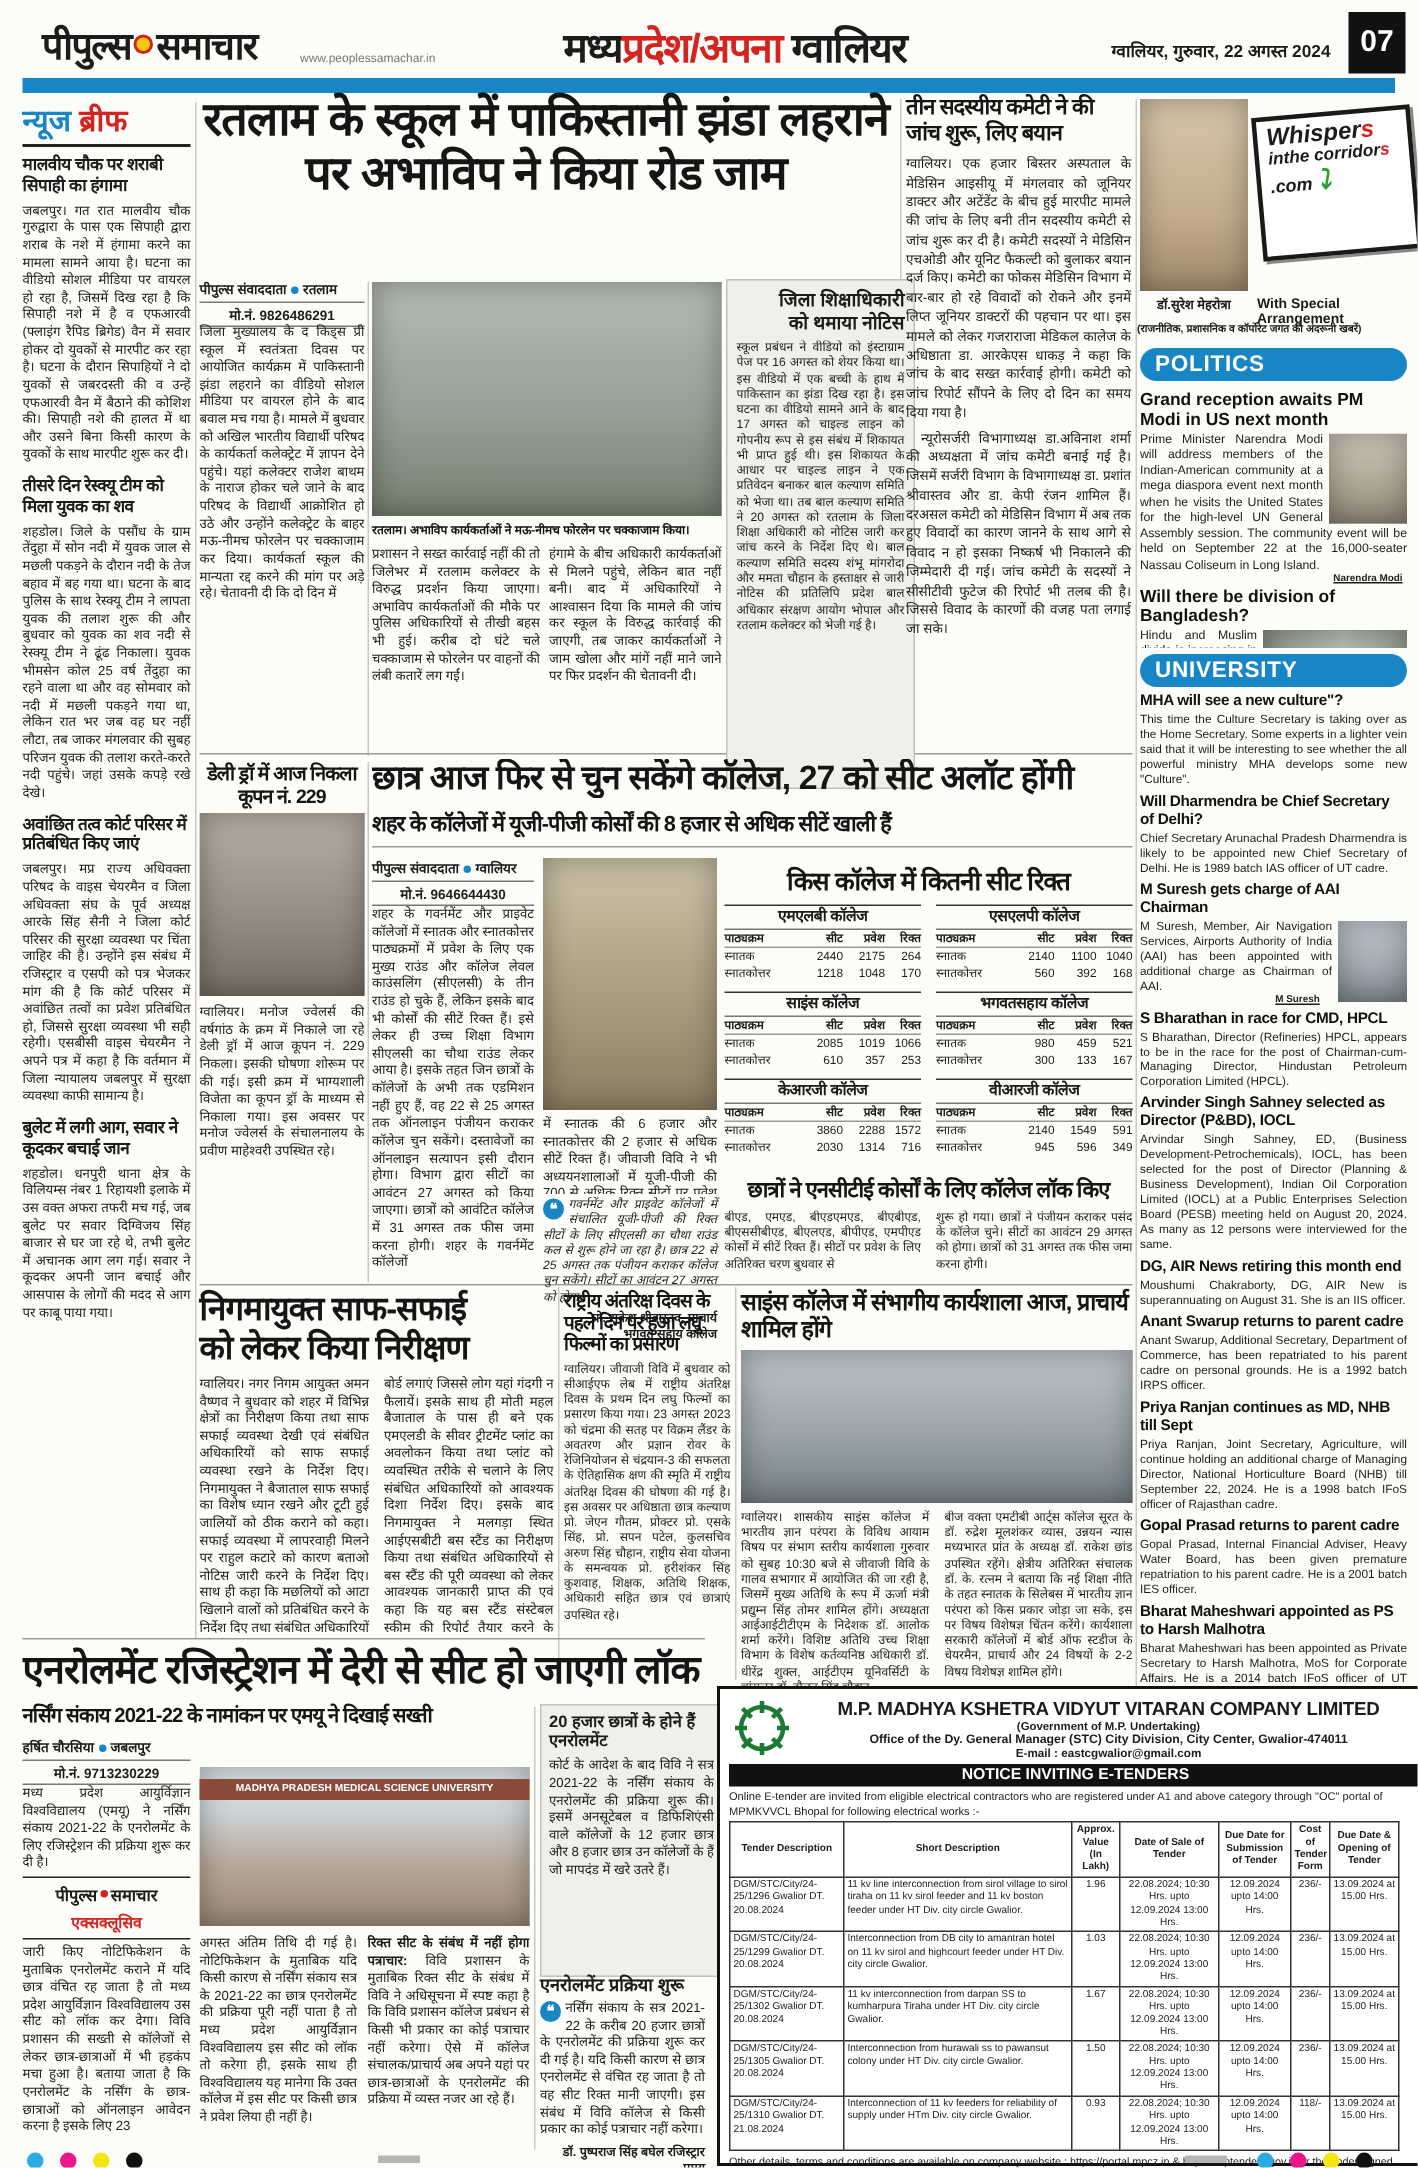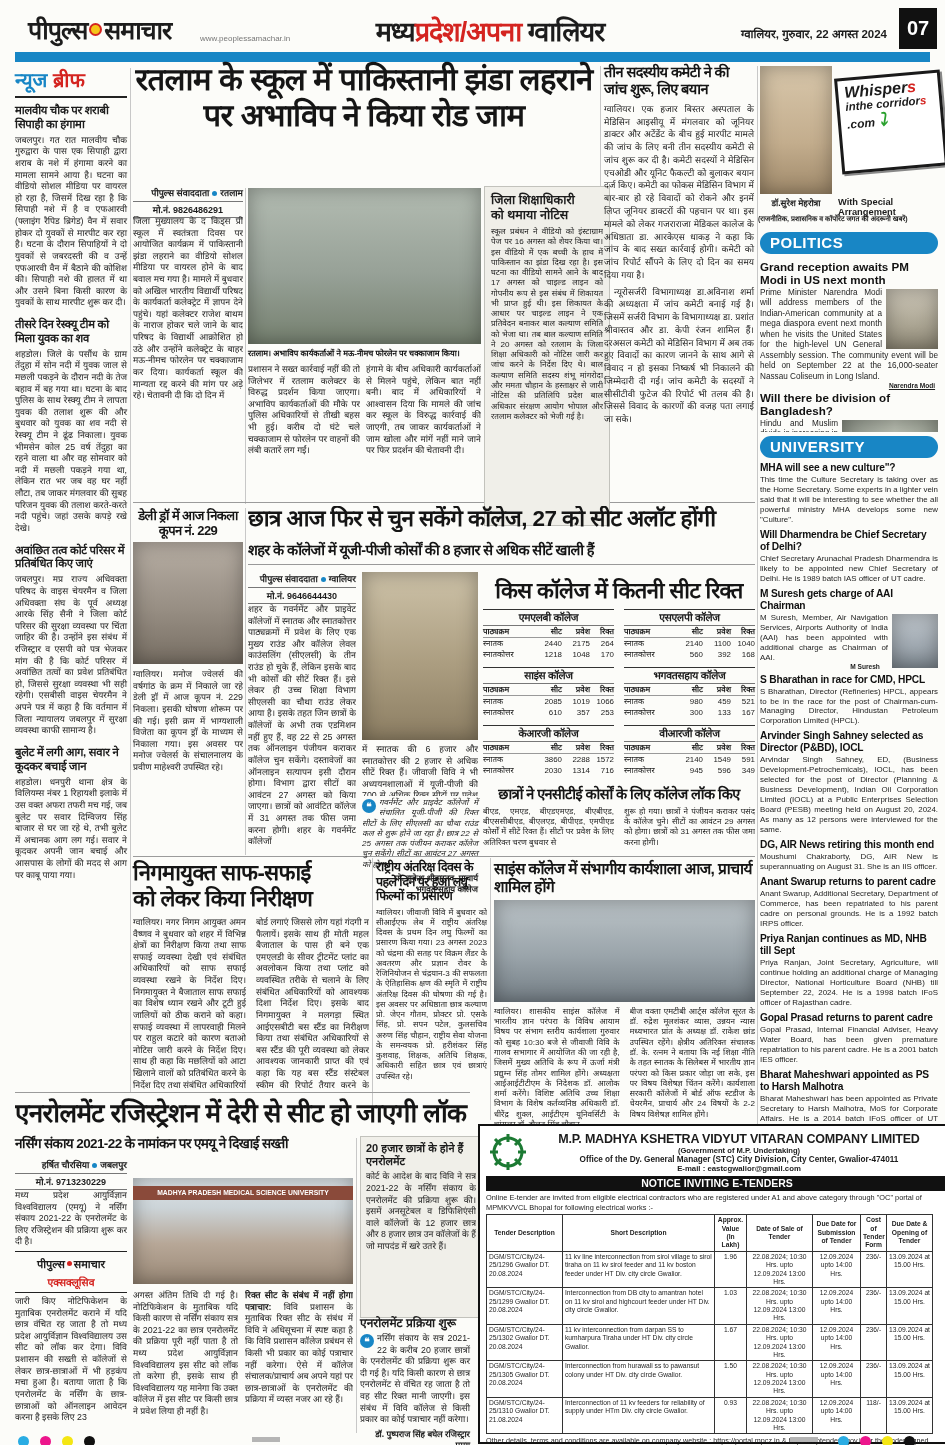--- a/index.html
+++ b/index.html
@@ -6,21 +6,21 @@
   .page{position:relative;width:945px;height:1445px;background:#fcfcf9;font-family:"Liberation Sans",sans-serif;overflow:hidden;color:#1c1c1c}
   .abs{position:absolute}
   .hl{font-weight:bold;color:#151515;line-height:1.16;letter-spacing:-0.6px}
   .bt{font-size:8.8px;line-height:1.32;color:#1d1d1d;text-align:justify}
   .bts{font-size:8.1px;line-height:1.27;color:#1d1d1d;text-align:justify}
   .vr{position:absolute;width:1px;background:#c8c8c8}
   .hr{position:absolute;height:1px;background:#9b9b9b}
   .photo{box-shadow:inset 0 0 20px rgba(0,0,0,.35)}
   .cap{font-size:8px;font-weight:bold;color:#111}
   .bluehdr{background:#1886c5;color:#fff;font-weight:bold;font-size:15px;line-height:22px;border-radius:11px;padding-left:10px;letter-spacing:.5px}
-  .byl{font-size:9px;font-weight:bold;text-align:right}
+  .byl{font-size:9px;font-weight:bold;text-align:left}
   .byl .dot{display:inline-block;width:5px;height:5px;border-radius:50%;background:#1886c5;margin:0 3px 1px 3px;vertical-align:middle}
   .phone{font-size:9px;font-weight:bold;text-align:center;border-top:1px solid #777;border-bottom:1px solid #777;margin-top:2px;padding:1px 0}
   .mini{width:131px}
   .mini .nm{font-weight:bold;font-size:10.5px;text-align:center;border-top:1px solid #333;border-bottom:1px solid #777;line-height:15px;letter-spacing:-.3px}
   .srow{display:flex;font-size:7.9px;line-height:11px}
   .srow.h{font-weight:bold;border-bottom:1px solid #999}
   .srow span:nth-child(1){width:52px;text-align:left}
   .srow span:nth-child(2){width:27px;text-align:right}
   .srow span:nth-child(3){width:28px;text-align:right}
   .srow span:nth-child(4){width:24px;text-align:right}
@@ -96,21 +96,21 @@
   <div class="abs" style="left:133px;top:186px;width:110px">
     <div class="byl"><span>पीपुल्स संवाददाता</span><span class="dot"></span><span>रतलाम</span></div>
     <div class="phone">मो.नं. 9826486291</div>
   </div>
   <div class="abs bt" style="left:133px;top:216px;width:110px;height:286px;overflow:hidden">जिला मुख्यालय के द किड्स प्री स्कूल में स्वतंत्रता दिवस पर आयोजित कार्यक्रम में पाकिस्तानी झंडा लहराने का वीडियो सोशल मीडिया पर वायरल होने के बाद बवाल मच गया है। मामले में बुधवार को अखिल भारतीय विद्यार्थी परिषद के कार्यकर्ता कलेक्ट्रेट में ज्ञापन देने पहुंचे। यहां कलेक्टर राजेश बाथम के नाराज होकर चले जाने के बाद परिषद के विद्यार्थी आक्रोशित हो उठे और उन्होंने कलेक्ट्रेट के बाहर मऊ-नीमच फोरलेन पर चक्काजाम कर दिया। कार्यकर्ता स्कूल की मान्यता रद्द करने की मांग पर अड़े रहे। चेतावनी दी कि दो दिन में</div>
   <div class="abs photo" style="left:248px;top:188px;width:233px;height:156px;background:linear-gradient(180deg,#b3bcb2 0%,#97a197 55%,#75806f 100%)"></div>
   <div class="abs cap" style="left:248px;top:347px;width:233px">रतलाम। अभाविप कार्यकर्ताओं ने मऊ-नीमच फोरलेन पर चक्काजाम किया।</div>
   <div class="abs bt" style="left:248px;top:364px;width:112px;height:138px;overflow:hidden">प्रशासन ने सख्त कार्रवाई नहीं की तो जिलेभर में रतलाम कलेक्टर के विरुद्ध प्रदर्शन किया जाएगा। अभाविप कार्यकर्ताओं की मौके पर पुलिस अधिकारियों से तीखी बहस भी हुई। करीब दो घंटे चले चक्काजाम से फोरलेन पर वाहनों की लंबी कतारें लग गईं।</div>
   <div class="abs bt" style="left:366px;top:364px;width:115px;height:138px;overflow:hidden">हंगामे के बीच अधिकारी कार्यकर्ताओं से मिलने पहुंचे, लेकिन बात नहीं बनी। बाद में अधिकारियों ने आश्वासन दिया कि मामले की जांच कर स्कूल के विरुद्ध कार्रवाई की जाएगी, तब जाकर कार्यकर्ताओं ने जाम खोला और मांगें नहीं माने जाने पर फिर प्रदर्शन की चेतावनी दी।</div>
   <div class="abs gray-box" style="left:484px;top:186px;width:112px;height:326px;padding:6px">
-    <div style="font-size:12.5px;font-weight:bold;text-align:left;line-height:1.2;margin-bottom:4px">
+    <div style="font-size:12.5px;font-weight:bold;text-align:right;line-height:1.2;margin-bottom:4px">
       <span>जिला शिक्षाधिकारी</span><br>
       <span>को थमाया नोटिस</span>
     </div>
     <p class="bts" style="margin:0;height:278px;overflow:hidden">स्कूल प्रबंधन ने वीडियो को इंस्टाग्राम पेज पर 16 अगस्त को शेयर किया था। इस वीडियो में एक बच्ची के हाथ में पाकिस्तान का झंडा दिख रहा है। इस घटना का वीडियो सामने आने के बाद 17 अगस्त को चाइल्ड लाइन को गोपनीय रूप से इस संबंध में शिकायत भी प्राप्त हुई थी। इस शिकायत के आधार पर चाइल्ड लाइन ने एक प्रतिवेदन बनाकर बाल कल्याण समिति को भेजा था। तब बाल कल्याण समिति ने 20 अगस्त को रतलाम के जिला शिक्षा अधिकारी को नोटिस जारी कर जांच करने के निर्देश दिए थे। बाल कल्याण समिति सदस्य शंभू मांगरोदा और ममता चौहान के हस्ताक्षर से जारी नोटिस की प्रतिलिपि प्रदेश बाल अधिकार संरक्षण आयोग भोपाल और रतलाम कलेक्टर को भेजी गई है।</p>
   </div>
 
   <div class="abs" style="left:604px;top:64px;width:150px">
     <h2 class="hl" style="margin:0 0 5px 0;font-size:14.6px">तीन सदस्यीय कमेटी ने की जांच शुरू, लिए बयान</h2>
     <p class="bt" style="margin:0 0 4px 0;font-size:9px;line-height:1.42">ग्वालियर। एक हजार बिस्तर अस्पताल के मेडिसिन आइसीयू में मंगलवार को जूनियर डाक्टर और अटेंडेंट के बीच हुई मारपीट मामले की जांच के लिए बनी तीन सदस्यीय कमेटी से जांच शुरू कर दी है। कमेटी सदस्यों ने मेडिसिन एचओडी और यूनिट फैकल्टी को बुलाकर बयान दर्ज किए। कमेटी का फोकस मेडिसिन विभाग में बार-बार हो रहे विवादों को रोकने और इनमें लिप्त जूनियर डाक्टरों की पहचान पर था। इस मामले को लेकर गजराराजा मेडिकल कालेज के अधिष्ठाता डा. आरकेएस धाकड़ ने कहा कि जांच के बाद सख्त कार्रवाई होगी। कमेटी को जांच रिपोर्ट सौंपने के लिए दो दिन का समय दिया गया है।</p>
     <p class="bt" style="margin:0;font-size:9px;line-height:1.42;text-indent:10px">न्यूरोसर्जरी विभागाध्यक्ष डा.अविनाश शर्मा की अध्यक्षता में जांच कमेटी बनाई गई है। जिसमें सर्जरी विभाग के विभागाध्यक्ष डा. प्रशांत श्रीवास्तव और डा. केपी रंजन शामिल हैं। दरअसल कमेटी को मेडिसिन विभाग में अब तक हुए विवादों का कारण जानने के साथ आगे से विवाद न हो इसका निष्कर्ष भी निकालने की जिम्मेदारी दी गई। जांच कमेटी के सदस्यों ने सीसीटीवी फुटेज की रिपोर्ट भी तलब की है। जिससे विवाद के कारणों की वजह पता लगाई जा सके।</p>
@@ -207,21 +207,21 @@
   <div class="abs photo" style="left:362px;top:572px;width:116px;height:168px;background:linear-gradient(180deg,#cdc2a8,#ab9d80 55%,#8c7e63)"></div>
   <div class="abs bt" style="left:362px;top:744px;width:116px;height:52px;overflow:hidden">में स्नातक की 6 हजार और स्नातकोत्तर की 2 हजार से अधिक सीटें रिक्त हैं। जीवाजी विवि ने भी अध्ययनशालाओं में यूजी-पीजी की 700 से अधिक रिक्त सीटों पर प्रवेश के लिए 30 अगस्त तक सीएलसी चलेगी।</div>
   <div class="abs" style="left:362px;top:798px;width:116px">
     <span class="qicon">❝</span>
     <span class="bts" style="display:block;font-style:italic">गवर्नमेंट और प्राइवेट कॉलेजों में संचालित यूजी-पीजी की रिक्त सीटों के लिए सीएलसी का चौथा राउंड कल से शुरू होने जा रहा है। छात्र 22 से 25 अगस्त तक पंजीयन कराकर कॉलेज चुन सकेंगे। सीटों का आवंटन 27 अगस्त को होगा।</span>
     <div style="text-align:right;font-size:8.4px;font-weight:bold;margin-top:2px">प्रो. राकेश श्रीवास्तव, प्राचार्य</div>
     <div style="text-align:right;font-size:8.4px;font-weight:bold">भगवत सहाय कॉलेज</div>
   </div>
 
   <div class="abs" style="left:483px;top:578px;width:272px">
-    <div class="hl" style="font-size:22px;text-align:center;margin-bottom:5px">किस कॉलेज में कितनी सीट रिक्त</div>
+    <div class="hl" style="font-size:17px;text-align:center;margin-bottom:5px">किस कॉलेज में कितनी सीट रिक्त</div>
     <div style="display:flex;flex-wrap:wrap;justify-content:space-between">
       <div class="mini" style="margin-bottom:7px">
         <div class="nm">एमएलबी कॉलेज</div>
         <div class="srow h">
             <span>पाठ्यक्रम</span>
             <span>सीट</span>
             <span>प्रवेश</span>
             <span>रिक्त</span>
           </div>
         <div class="srow">

